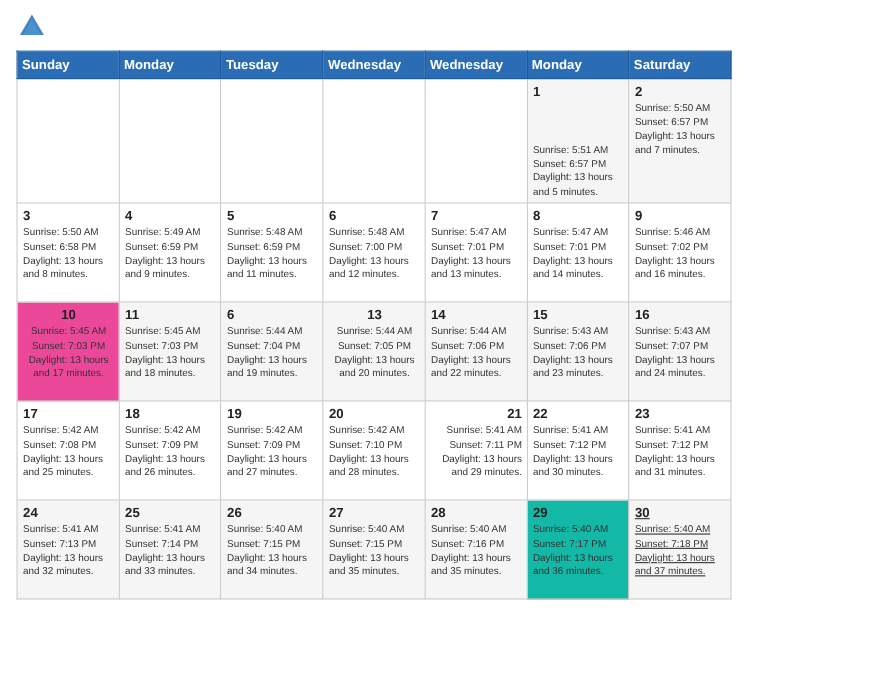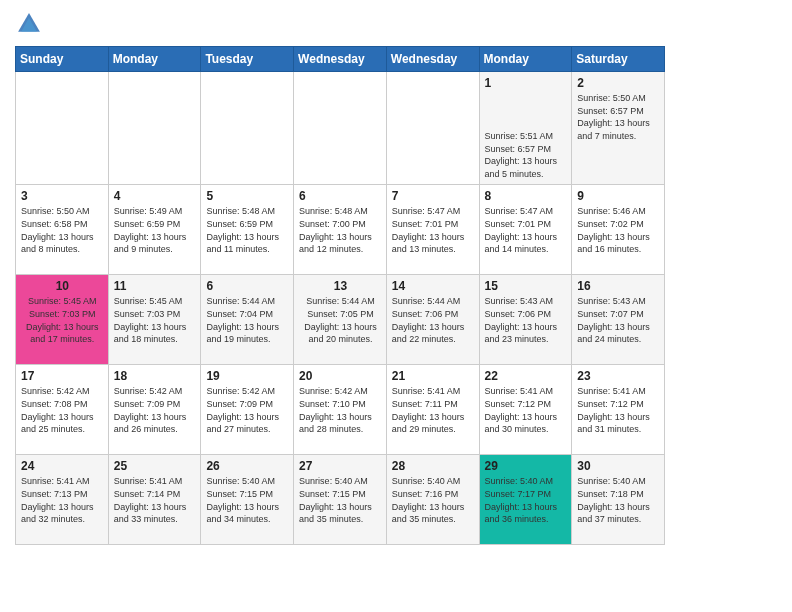--- a/index.html
+++ b/index.html
@@ -276,21 +276,21 @@
 Daylight: 13 hours
 and 27 minutes.</div>
           </td>
           <td style="background: rgb(255, 255, 255);">
             <span class="day-num">20</span>
             <div class="day-info" style="white-space: pre-line;">Sunrise: 5:42 AM
 Sunset: 7:10 PM
 Daylight: 13 hours
 and 28 minutes.</div>
           </td>
-          <td style="background: rgb(255, 255, 255);">
+          <td style="background: rgb(255, 255, 255); text-align: right;">
             <span class="day-num">21</span>
             <div class="day-info" style="white-space: pre-line;">Sunrise: 5:41 AM
 Sunset: 7:11 PM
 Daylight: 13 hours
 and 29 minutes.</div>
           </td>
           <td style="background: rgb(255, 255, 255);">
             <span class="day-num">22</span>
             <div class="day-info" style="white-space: pre-line;">Sunrise: 5:41 AM
 Sunset: 7:12 PM
@@ -341,21 +341,21 @@
 Daylight: 13 hours
 and 35 minutes.</div>
           </td>
           <td style="background: #14b8a6;">
             <span class="day-num">29</span>
             <div class="day-info" style="white-space: pre-line;">Sunrise: 5:40 AM
 Sunset: 7:17 PM
 Daylight: 13 hours
 and 36 minutes.</div>
           </td>
-          <td style="background: rgb(245, 245, 245);">
+          <td style="background: rgb(245, 245, 245); text-decoration: underline;">
             <span class="day-num">30</span>
             <div class="day-info" style="white-space: pre-line;">Sunrise: 5:40 AM
 Sunset: 7:18 PM
 Daylight: 13 hours
 and 37 minutes.</div>
           </td>
         </tr>
       </tbody>
   </table>
 </div>

